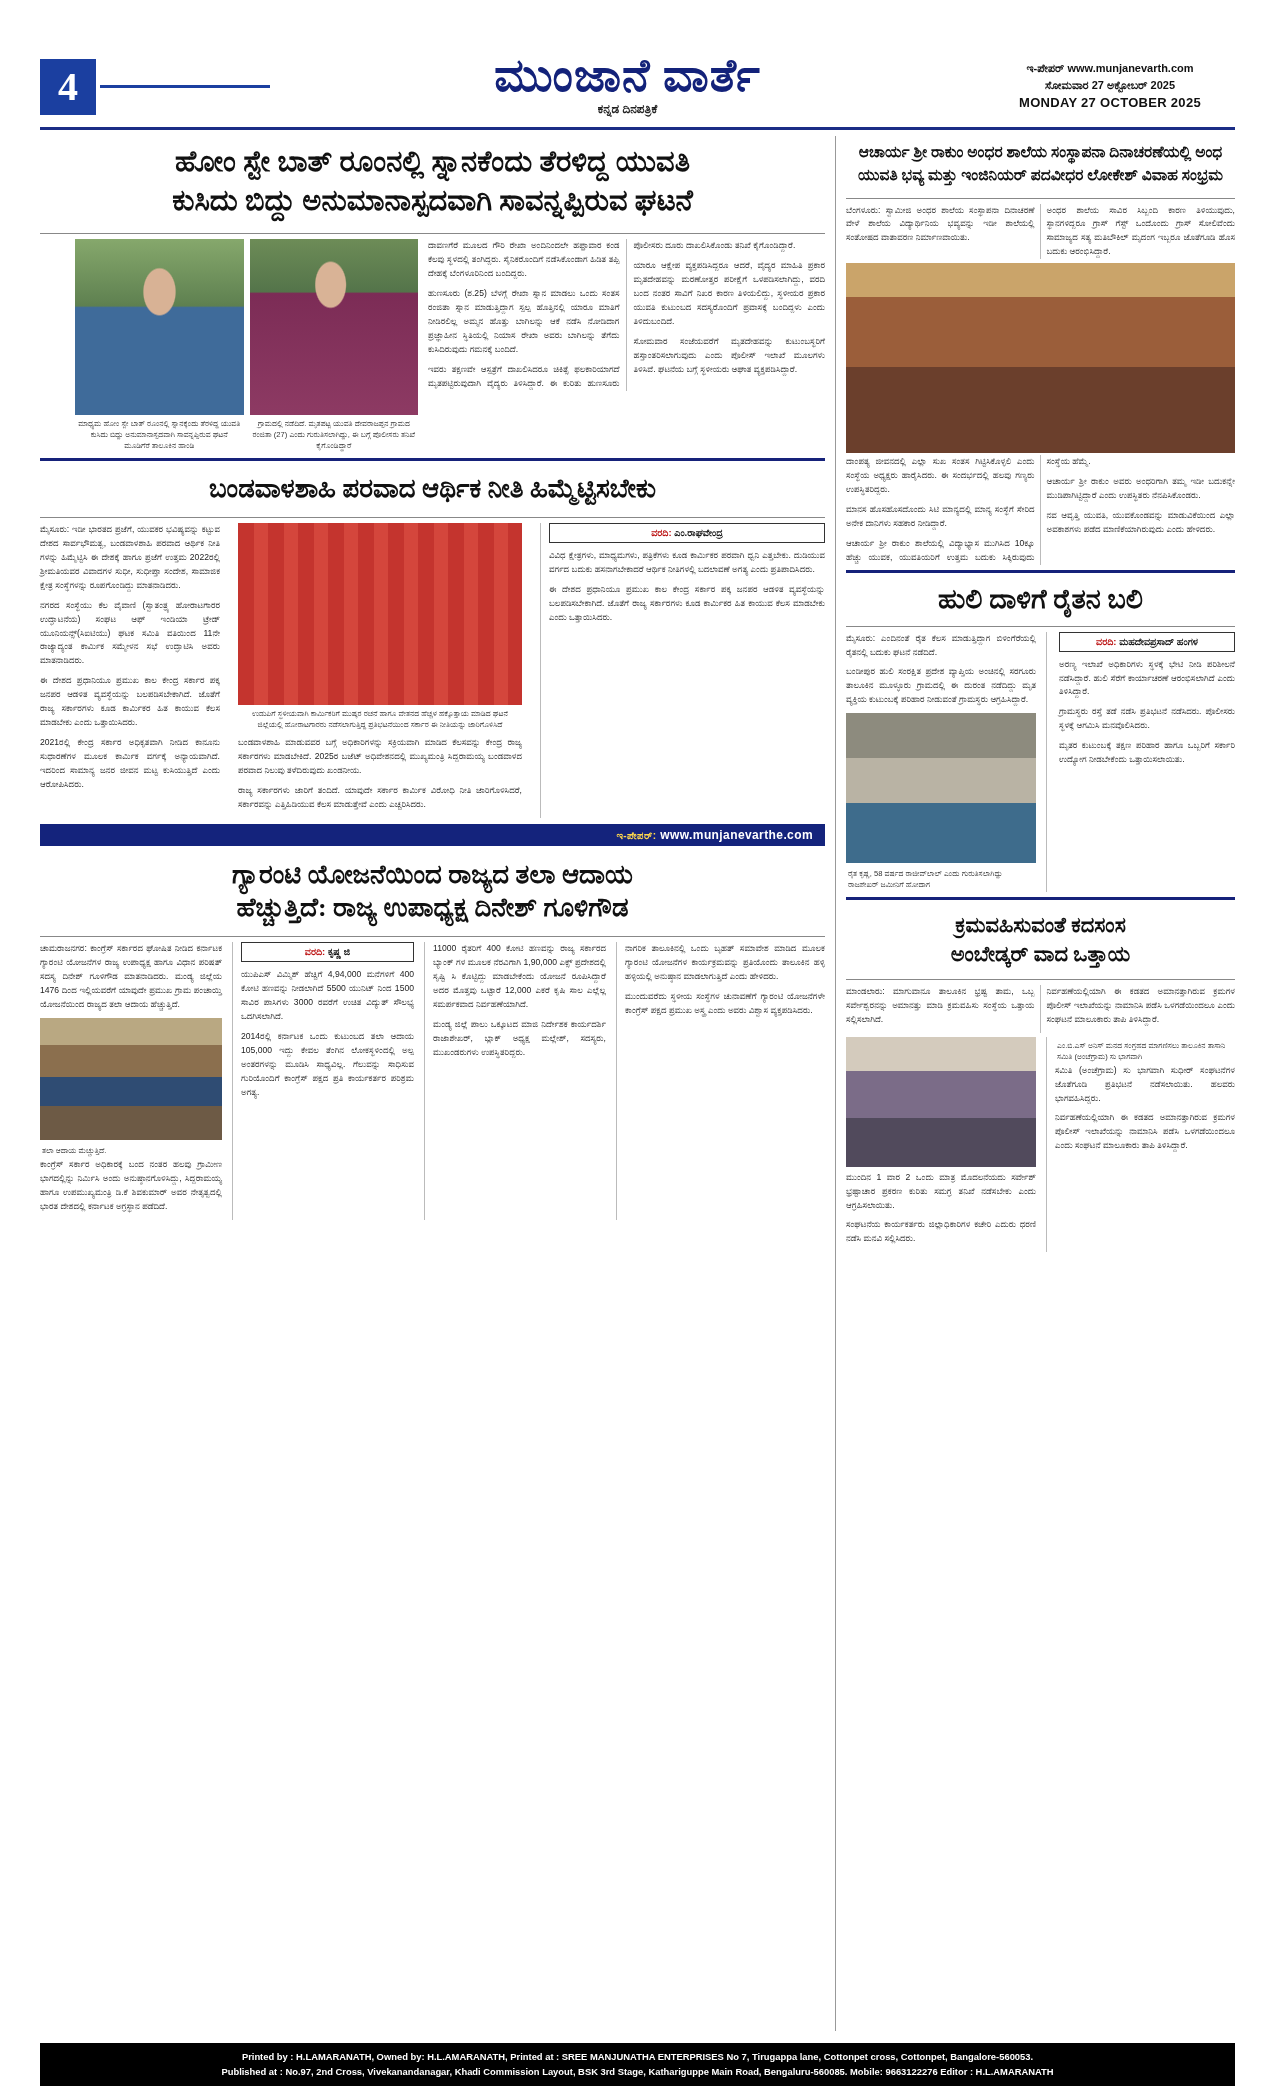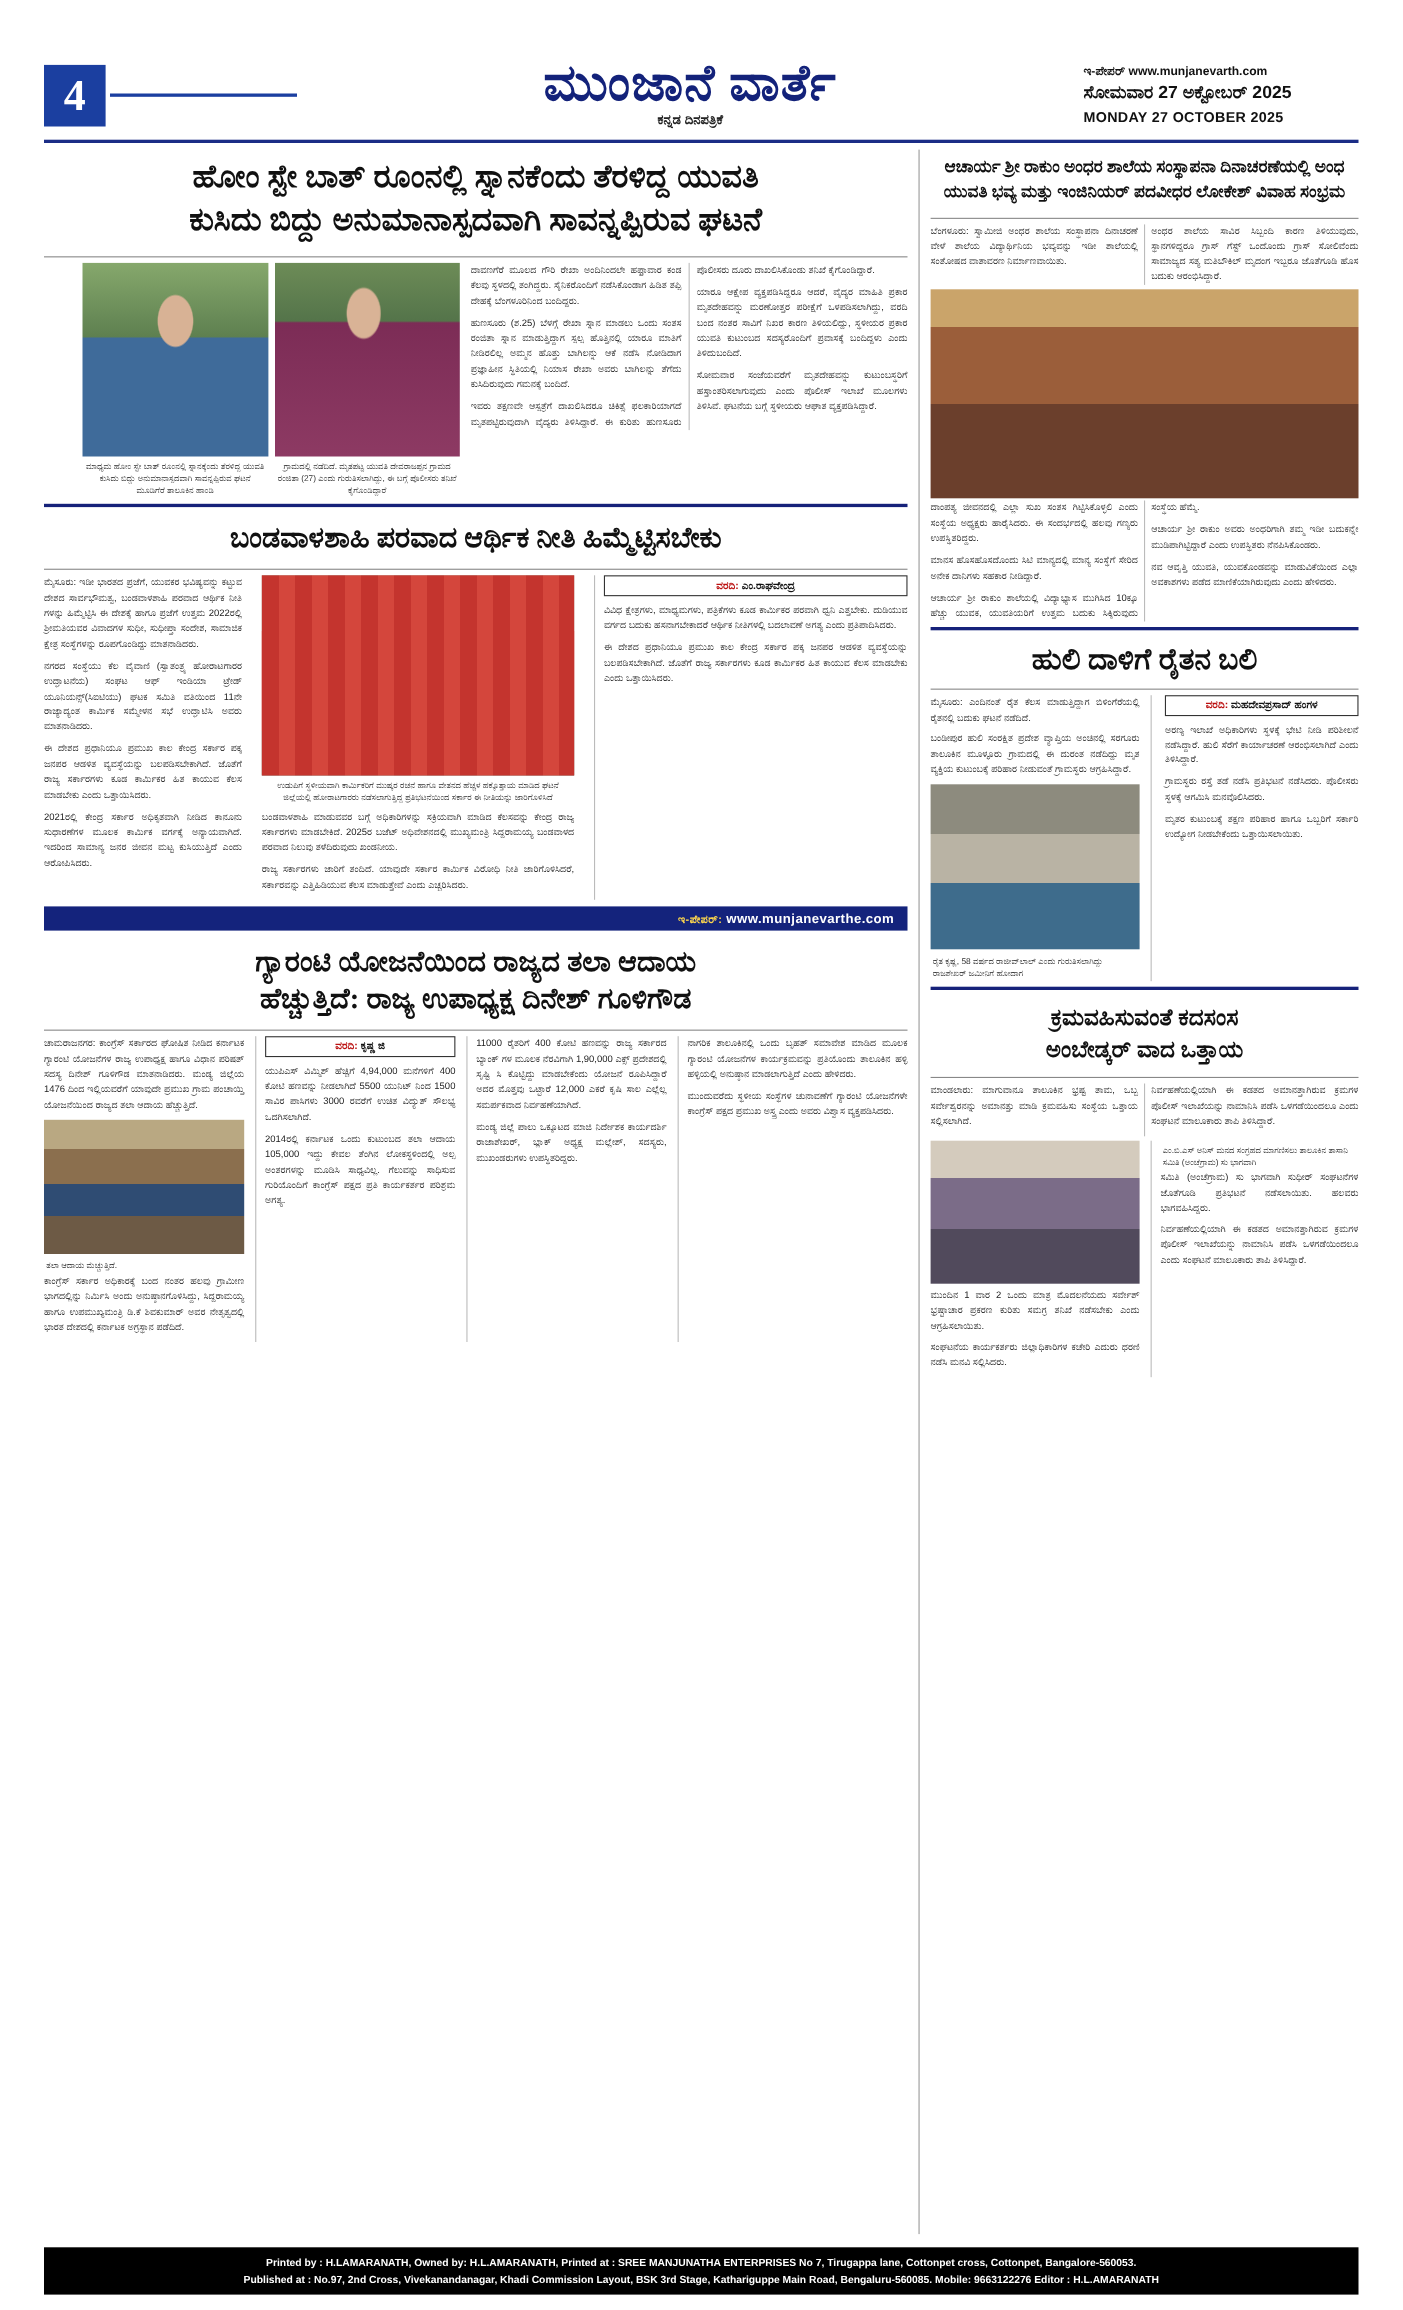--- a/index.html
+++ b/index.html
@@ -55,27 +55,27 @@
     color: #13227a;
     line-height: 1;
   }
   .paper-sub {
     font-size: 12px;
     font-weight: bold;
     color: #222;
     margin-top: 3px;
   }
   .masthead-right {
-    text-align: left;
+    text-align: center;
     font-size: 11px;
     line-height: 1.5;
     min-width: 250px;
   }
   .masthead-right .epaper { font-weight: bold; color:#111; font-size: 11px;}
-  .masthead-right .dateline-kn { font-weight: bold; font-size: 16px; }
+  .masthead-right .dateline-kn { font-weight: bold; font-size: 11px; }
   .masthead-right .dateline-en { font-weight: bold; font-size: 13px; letter-spacing:.3px; }
 
   
   .content {
     display: flex;
     margin-top: 6px;
     height: 1895px;
   }
   .col-left  { width: 795px; padding-right: 10px; }
   .col-right { width: 400px; padding-left: 10px; border-left: 1px solid #999; }

